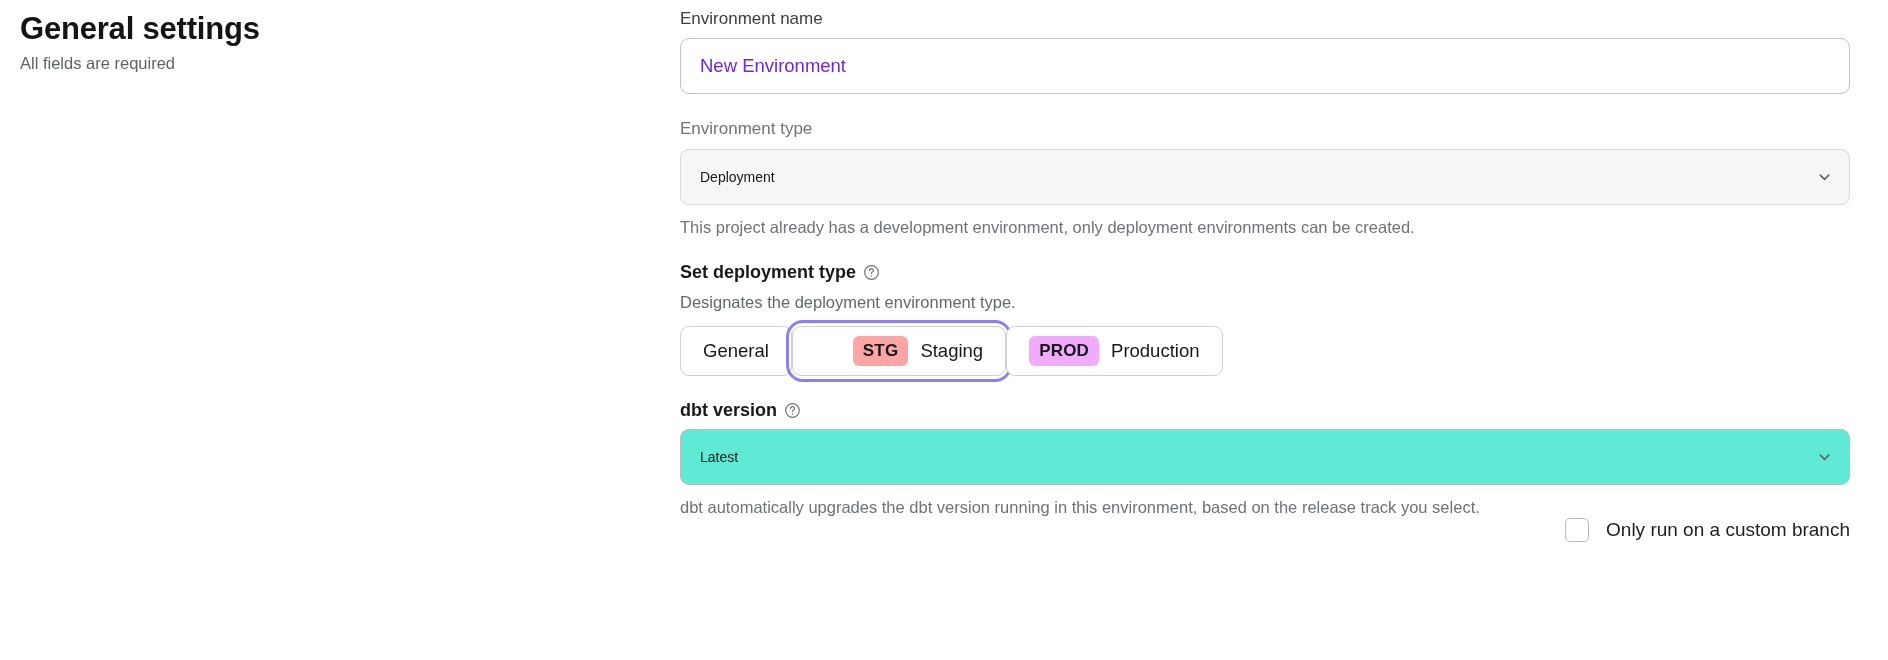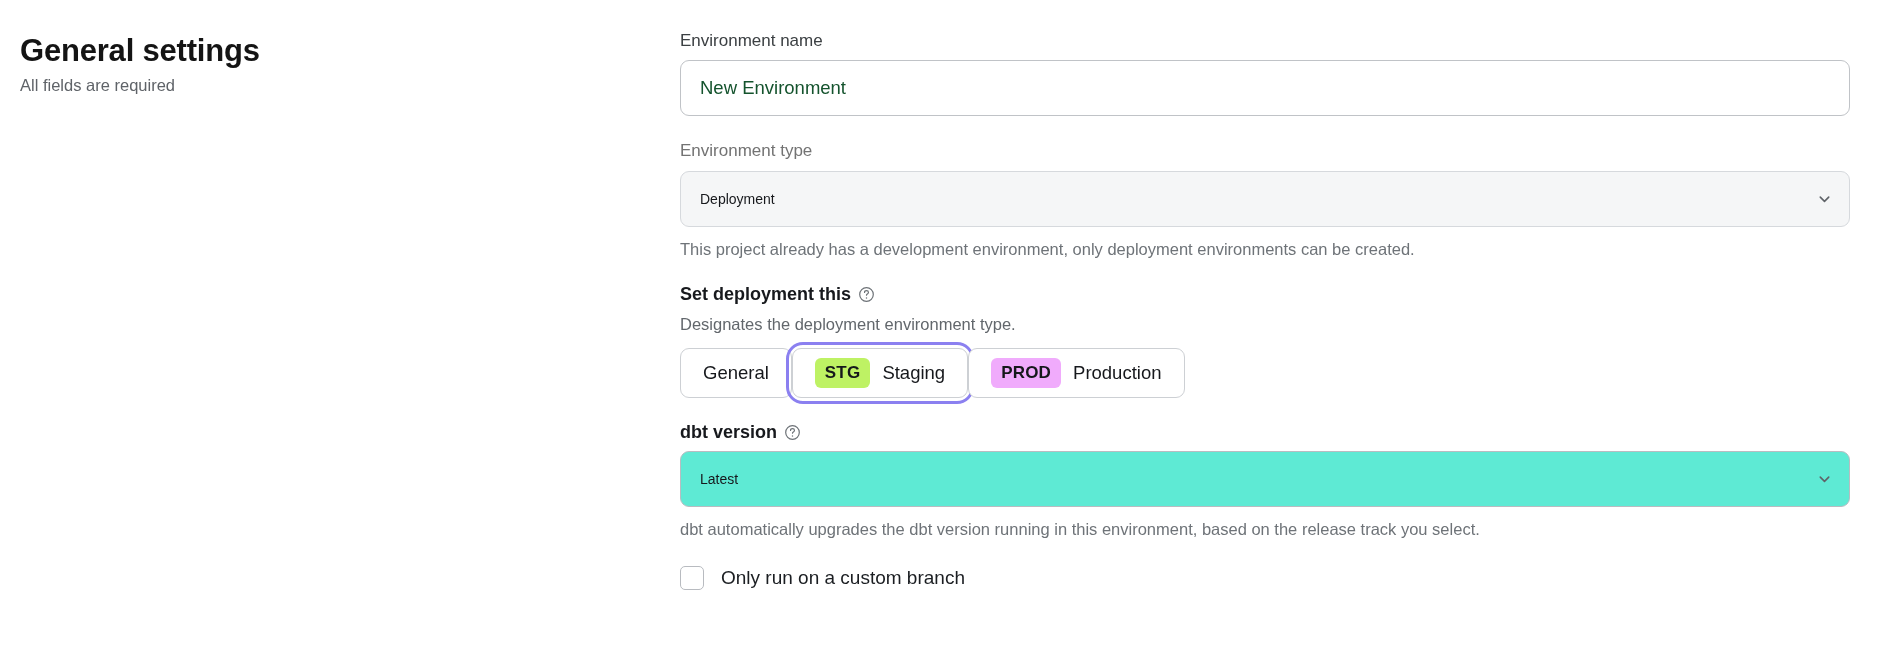--- a/index.html
+++ b/index.html
@@ -15,21 +15,21 @@
     font-family: "Liberation Sans", sans-serif;
     color: #1c1c1c;
     overflow: hidden;
     position: relative;
   }
 
   .page {
     display: flex;
     width: 1888px;
     height: 660px;
-    padding: 28px 38px 0 20px;
+    padding: 6px 38px 0 20px;
   }
 
   
   .left-col {
     width: 660px;
     flex: 0 0 660px;
     padding-top: 4px;
   }
   .page-title {
     font-size: 31px;
@@ -65,21 +65,21 @@
   .text-input {
     display: flex;
     align-items: center;
     width: 100%;
     height: 56px;
     border: 1px solid #c0c3c7;
     border-radius: 9px;
     background: #ffffff;
     padding: 0 19px;
     font-size: 18.5px;
-    color: #14532d;
+    color: #6d28d9;
     font-family: "Liberation Sans", sans-serif;
   }
 
   .select-box {
     position: relative;
     display: flex;
     align-items: center;
     width: 100%;
     height: 56px;
     border: 1px solid #d6d9dd;
@@ -172,29 +172,29 @@
     align-items: center;
     justify-content: center;
     height: 30px;
     padding: 0 10px;
     border-radius: 6px;
     font-size: 17px;
     font-weight: 700;
     letter-spacing: 0.2px;
     color: #15181b;
   }
-  .badge-stg { background: #bef264; }
+  .badge-stg { background: #fca5a5; margin-left: 38px; }
   .badge-prod { background: #f0abfc; }
 
   
   .check-row {
     display: flex;
     align-items: center;
     gap: 17px;
-    margin-top: 26px;
+    justify-content: flex-end;
   }
   .checkbox {
     width: 24px;
     height: 24px;
     flex: 0 0 24px;
     border: 1.5px solid #b8bbc0;
     border-radius: 5px;
     background: #ffffff;
     cursor: pointer;
   }
@@ -234,21 +234,21 @@
             </svg>
         </span>
       </div>
       <p class="help-text">This project already has a development environment, only deployment environments can be created.</p>
     </div>
 
     <div class="section-gap"></div>
 
     <div>
       <div class="section-heading">
-        <span>Set deployment this</span>
+        <span>Set deployment type</span>
         <span class="help-icon">
           <svg viewBox="0 0 20 20" width="17" height="17" fill="none" stroke="currentColor" stroke-width="1.4">
             <circle cx="10" cy="10" r="8"></circle>
             <path d="M7.7 7.6c0-1.2 1-2.1 2.3-2.1s2.3.9 2.3 2.1c0 1.3-1.3 1.6-1.9 2.2-.3.3-.4.7-.4 1.1" stroke-linecap="round" stroke-linejoin="round"></path>
             <circle cx="10" cy="14.2" r="0.85" fill="currentColor" stroke="none"></circle>
           </svg>
         </span>
       </div>
       <p class="section-desc">Designates the deployment environment type.</p>
 

